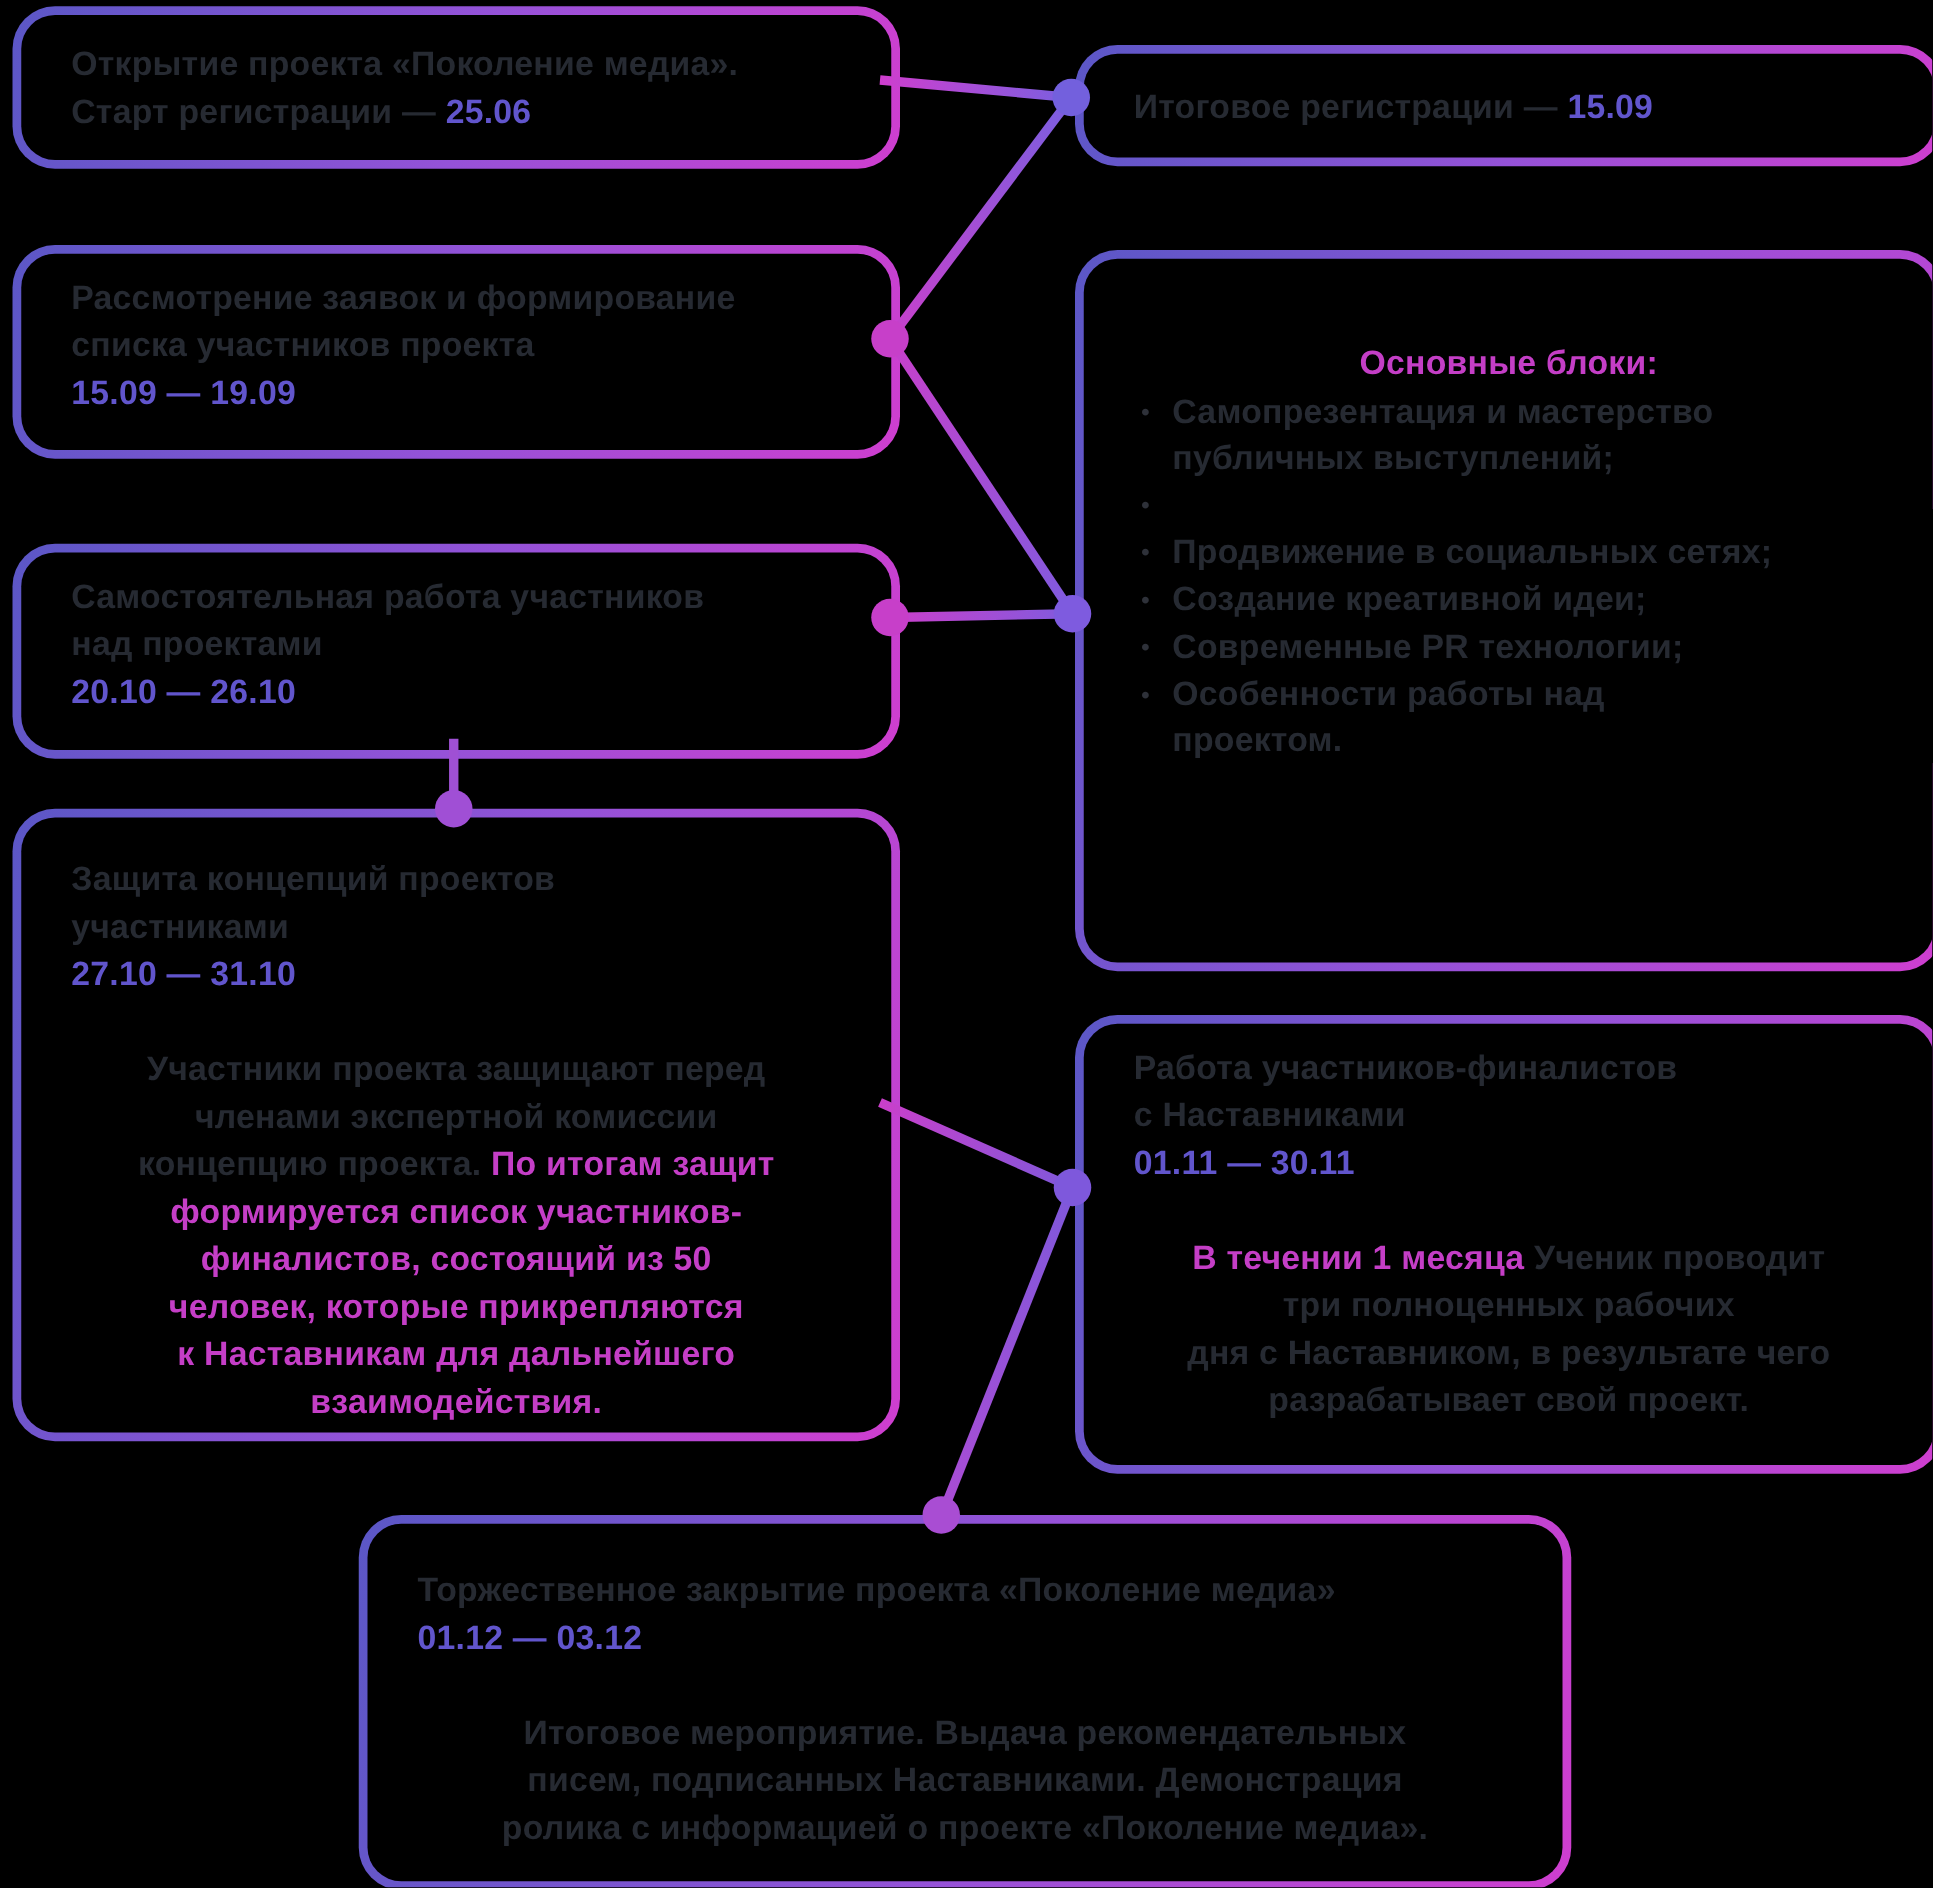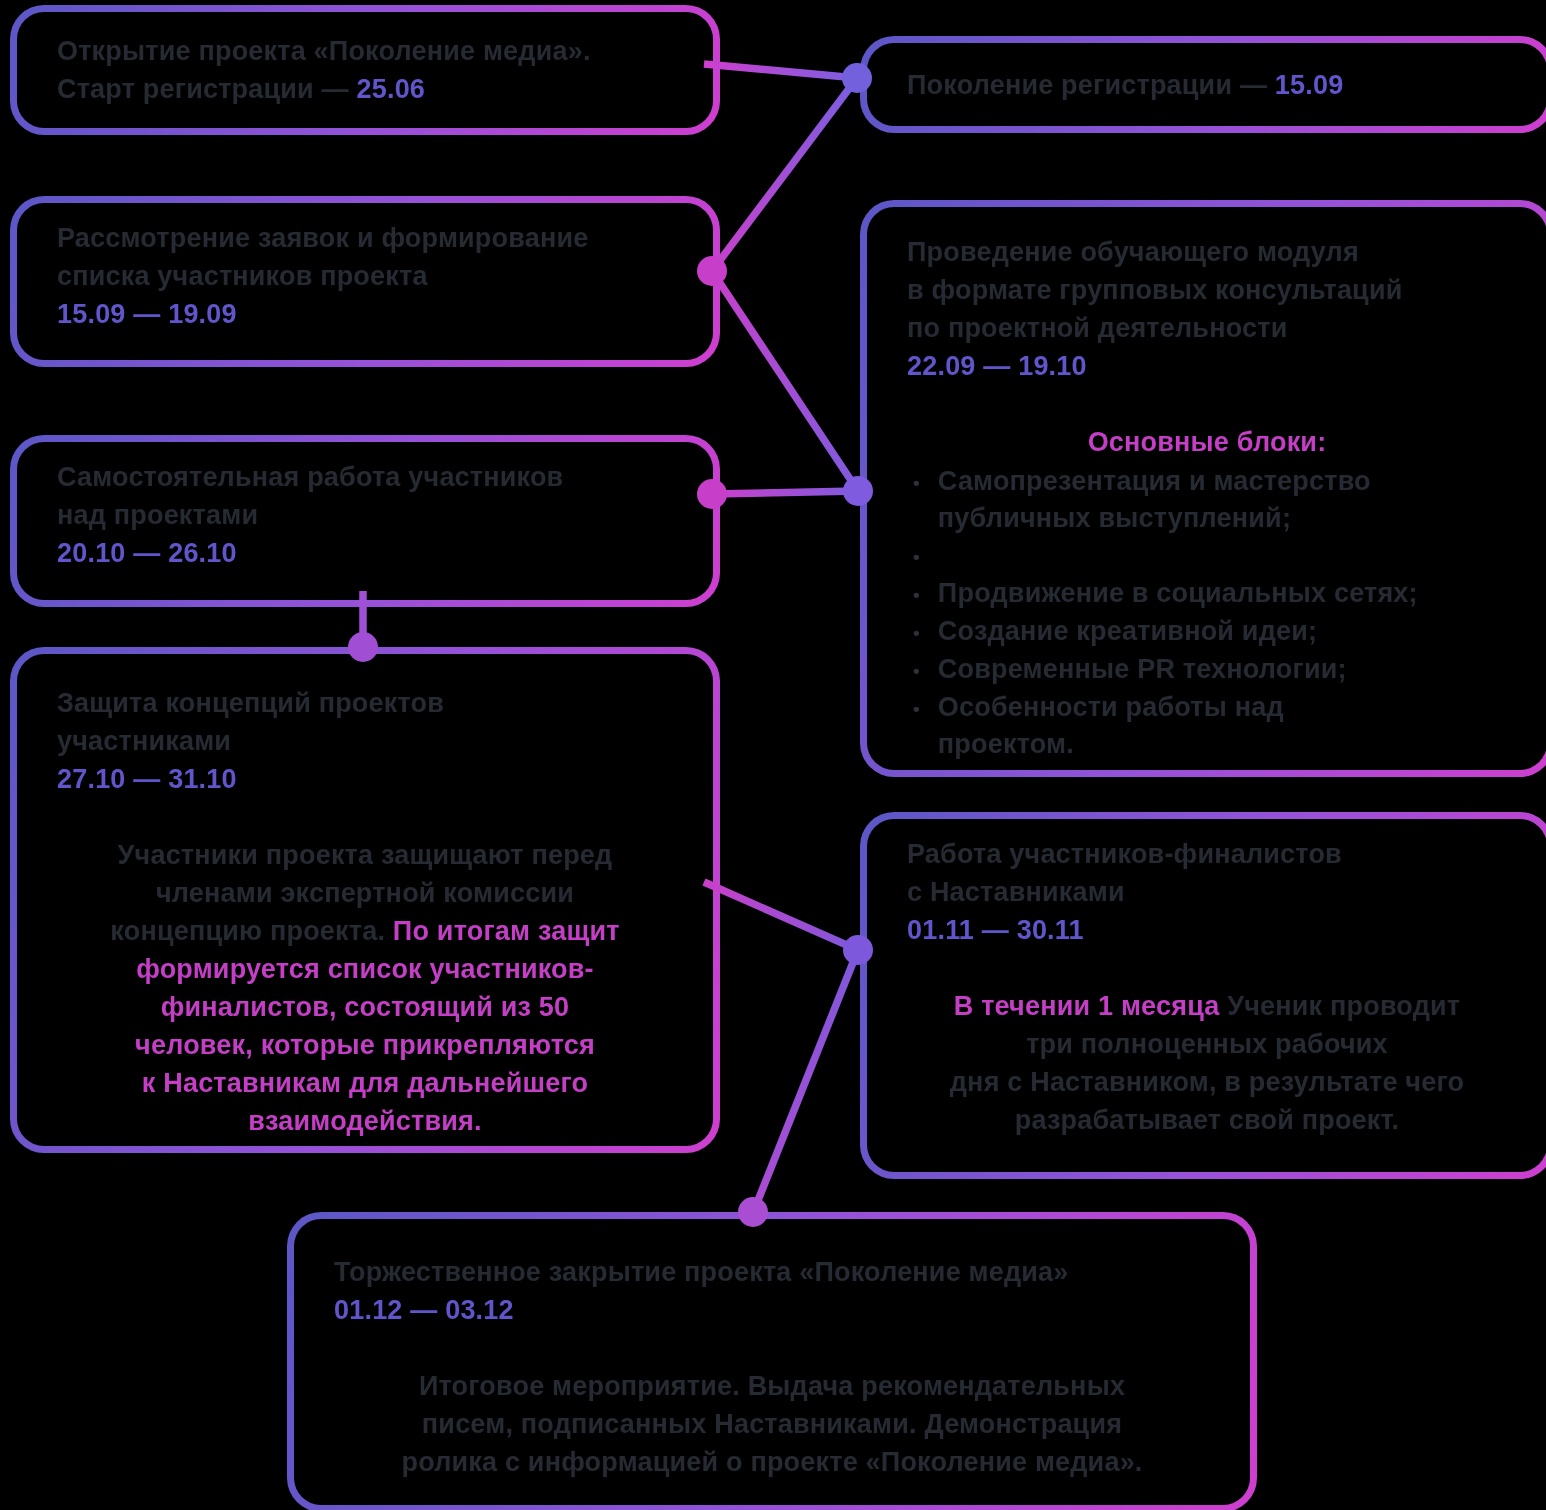--- a/index.html
+++ b/index.html
@@ -32,38 +32,34 @@
 
   <div class="box" style="left:10px;top:5px;width:696px;height:116px">
     <div class="inner center">
       <p class="txt"><span class="dark">Открытие проекта «Поколение медиа».
 Старт регистрации — </span><span class="date">25.06</span></p>
     </div>
   </div>
 
   <div class="box" style="left:860px;top:36px;width:680px;height:83px">
     <div class="inner center">
-      <p class="txt"><span class="dark">Поколение регистрации — </span><span class="date">15.09</span></p>
+      <p class="txt"><span class="dark">Итоговое регистрации — </span><span class="date">15.09</span></p>
     </div>
   </div>
 
   <div class="box" style="left:10px;top:196px;width:696px;height:157px">
     <div class="inner">
       <p class="txt"><span class="dark">Рассмотрение заявок и формирование
 списка участников проекта
 </span><span class="date">15.09 — 19.09</span></p>
     </div>
   </div>
 
   <div class="box" style="left:860px;top:200px;width:680px;height:563px">
     <div class="inner" style="padding-top:26px">
-      <p class="txt"><span class="dark">Проведение обучающего модуля
-в формате групповых консультаций
-по проектной деятельности
-</span><span class="date">22.09 — 19.10</span></p>
       <p class="txt gap pink">Основные блоки:</p>
       <ul class="blocks">
         <li><span class="bdot">•</span><span>Самопрезентация и мастерство
 публичных выступлений;</span></li>
         <li><span class="bdot">•</span></li>
         <li><span class="bdot">•</span><span>Продвижение в социальных сетях;</span></li>
         <li><span class="bdot">•</span><span>Создание креативной идеи;</span></li>
         <li><span class="bdot">•</span><span>Современные PR технологии;</span></li>
         <li><span class="bdot">•</span><span>Особенности работы над
 проектом.</span></li>

